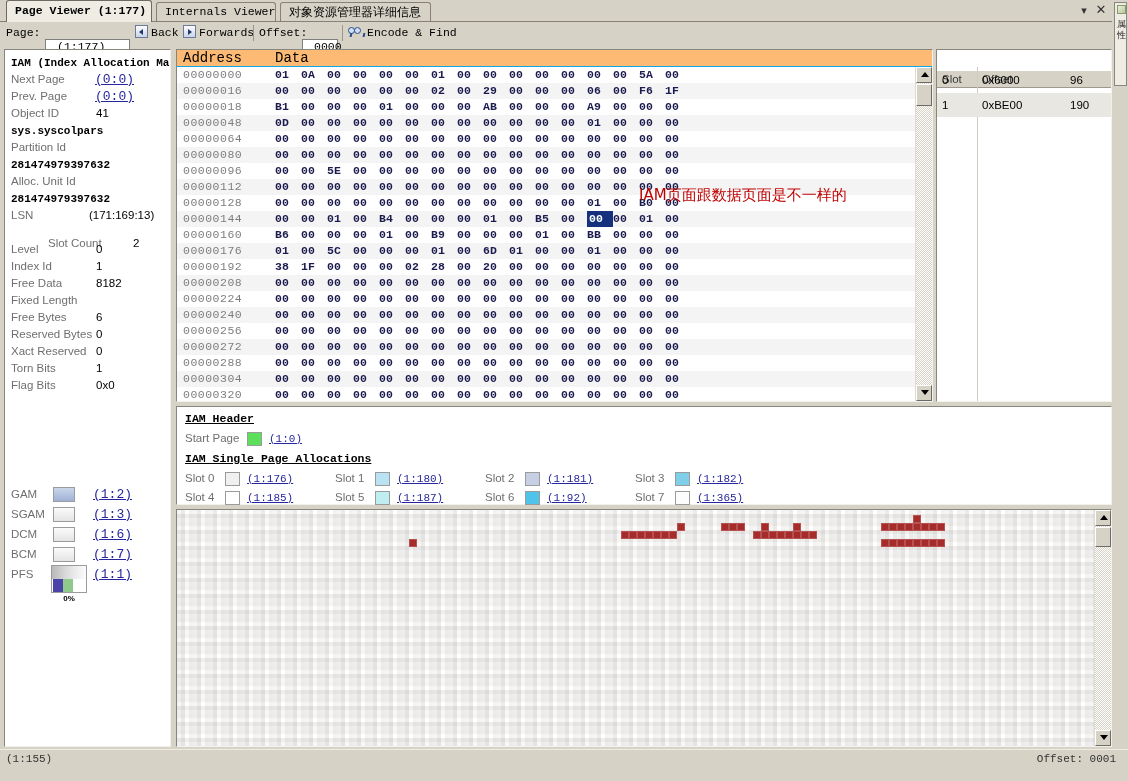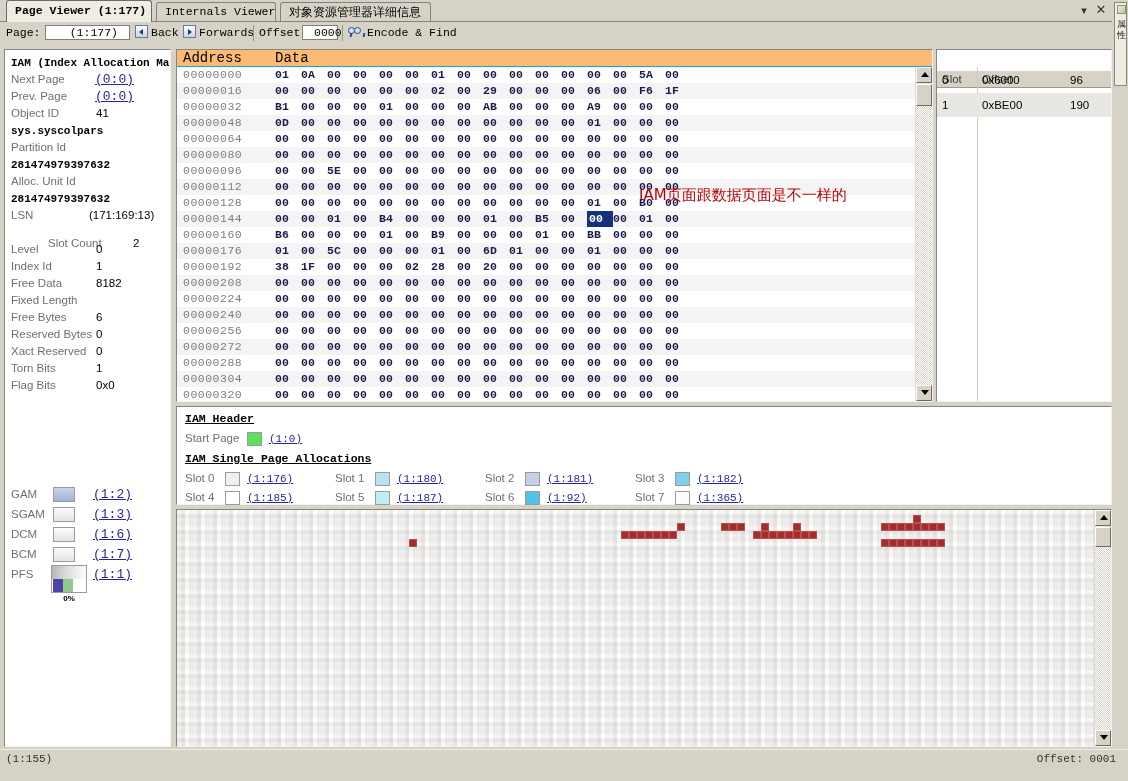--- a/index.html
+++ b/index.html
@@ -32,21 +32,21 @@
   .win-ctrl.dd{left:1076px;}
   .win-ctrl.cl{left:1093px;font-size:13px;}
 
   
   .toolbar{position:absolute;left:0;top:23px;width:1110px;height:20px;
     font-family:"Liberation Mono", monospace;font-size:11.5px;}
   .tb-item{position:absolute;top:0;height:20px;line-height:20px;white-space:nowrap;}
   .tb-input{
     position:absolute;height:15px;background:#fff;border:1px solid #7f7f7f;
     box-sizing:border-box;font-family:"Liberation Mono", monospace;font-size:11.5px;
-    line-height:13px;padding:0 11px;top:2px;color:#000;text-align:right;
+    line-height:13px;padding:0 11px;top:16px;color:#000;
   }
   .tb-sep{position:absolute;top:2px;width:1px;height:16px;background:#9a958d;}
   .ico-nav{display:inline-block;width:13px;height:13px;border:1px solid #6b7a99;
     background:linear-gradient(#fdfdff,#c9d4e8);vertical-align:-2px;position:relative;
     margin-right:3px;box-sizing:border-box;}
   .ico-nav:after{content:"";position:absolute;top:3px;width:0;height:0;
     border-top:3px solid transparent;border-bottom:3px solid transparent;}
   .ico-nav.back:after{left:3px;border-right:4px solid #1f3a6e;}
   .ico-nav.fwd:after{left:4px;border-left:4px solid #1f3a6e;}
   .ico-find{display:inline-block;width:16px;height:12px;vertical-align:-2px;margin-right:3px;position:relative;}
@@ -255,21 +255,21 @@
     <div class="hexbody" id="hexbody">
         <div class="hexrow">
           <span class="addr">00000000</span>
           <span class="bytes"><span class="by">01</span><span class="by">0A</span><span class="by">00</span><span class="by">00</span><span class="by">00</span><span class="by">00</span><span class="by">01</span><span class="by">00</span><span class="by">00</span><span class="by">00</span><span class="by">00</span><span class="by">00</span><span class="by">00</span><span class="by">00</span><span class="by">5A</span><span class="by">00</span></span>
         </div>
         <div class="hexrow alt">
           <span class="addr">00000016</span>
           <span class="bytes"><span class="by">00</span><span class="by">00</span><span class="by">00</span><span class="by">00</span><span class="by">00</span><span class="by">00</span><span class="by">02</span><span class="by">00</span><span class="by">29</span><span class="by">00</span><span class="by">00</span><span class="by">00</span><span class="by">06</span><span class="by">00</span><span class="by">F6</span><span class="by">1F</span></span>
         </div>
         <div class="hexrow">
-          <span class="addr">00000032</span>
+          <span class="addr">00000018</span>
           <span class="bytes"><span class="by">B1</span><span class="by">00</span><span class="by">00</span><span class="by">00</span><span class="by">01</span><span class="by">00</span><span class="by">00</span><span class="by">00</span><span class="by">AB</span><span class="by">00</span><span class="by">00</span><span class="by">00</span><span class="by">A9</span><span class="by">00</span><span class="by">00</span><span class="by">00</span></span>
         </div>
         <div class="hexrow alt">
           <span class="addr">00000048</span>
           <span class="bytes"><span class="by">0D</span><span class="by">00</span><span class="by">00</span><span class="by">00</span><span class="by">00</span><span class="by">00</span><span class="by">00</span><span class="by">00</span><span class="by">00</span><span class="by">00</span><span class="by">00</span><span class="by">00</span><span class="by">01</span><span class="by">00</span><span class="by">00</span><span class="by">00</span></span>
         </div>
         <div class="hexrow">
           <span class="addr">00000064</span>
           <span class="bytes"><span class="by">00</span><span class="by">00</span><span class="by">00</span><span class="by">00</span><span class="by">00</span><span class="by">00</span><span class="by">00</span><span class="by">00</span><span class="by">00</span><span class="by">00</span><span class="by">00</span><span class="by">00</span><span class="by">00</span><span class="by">00</span><span class="by">00</span><span class="by">00</span></span>
         </div>

